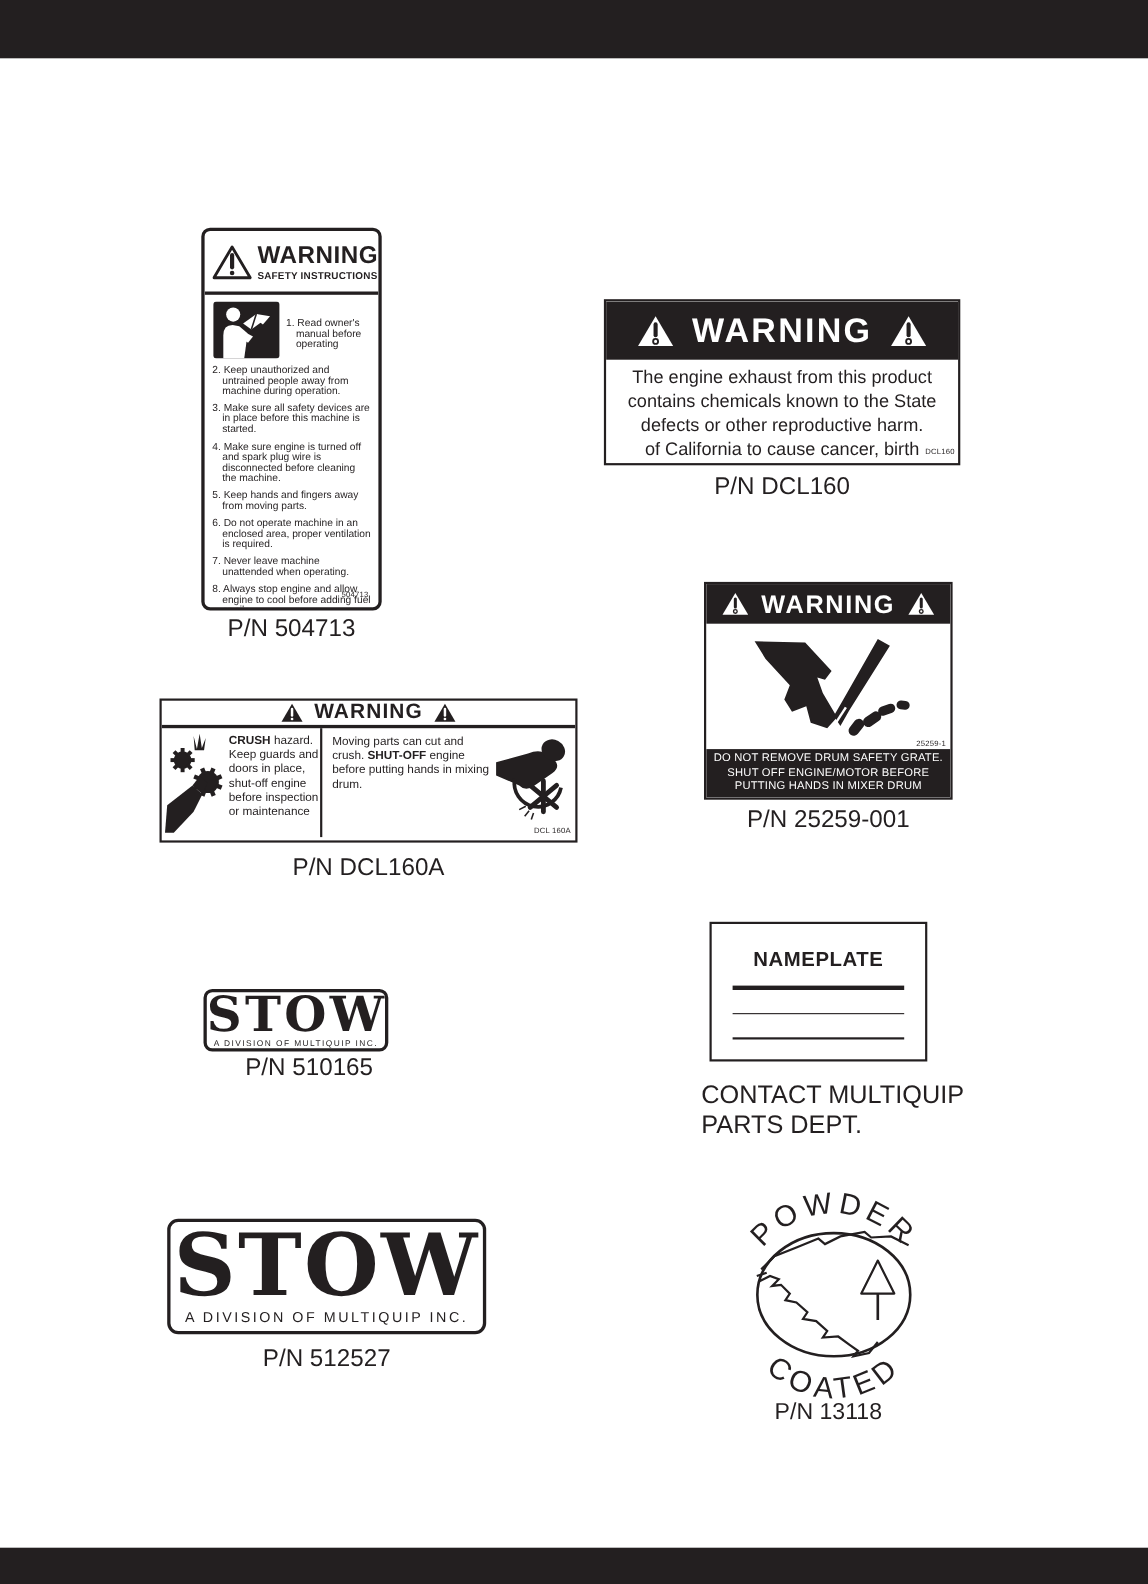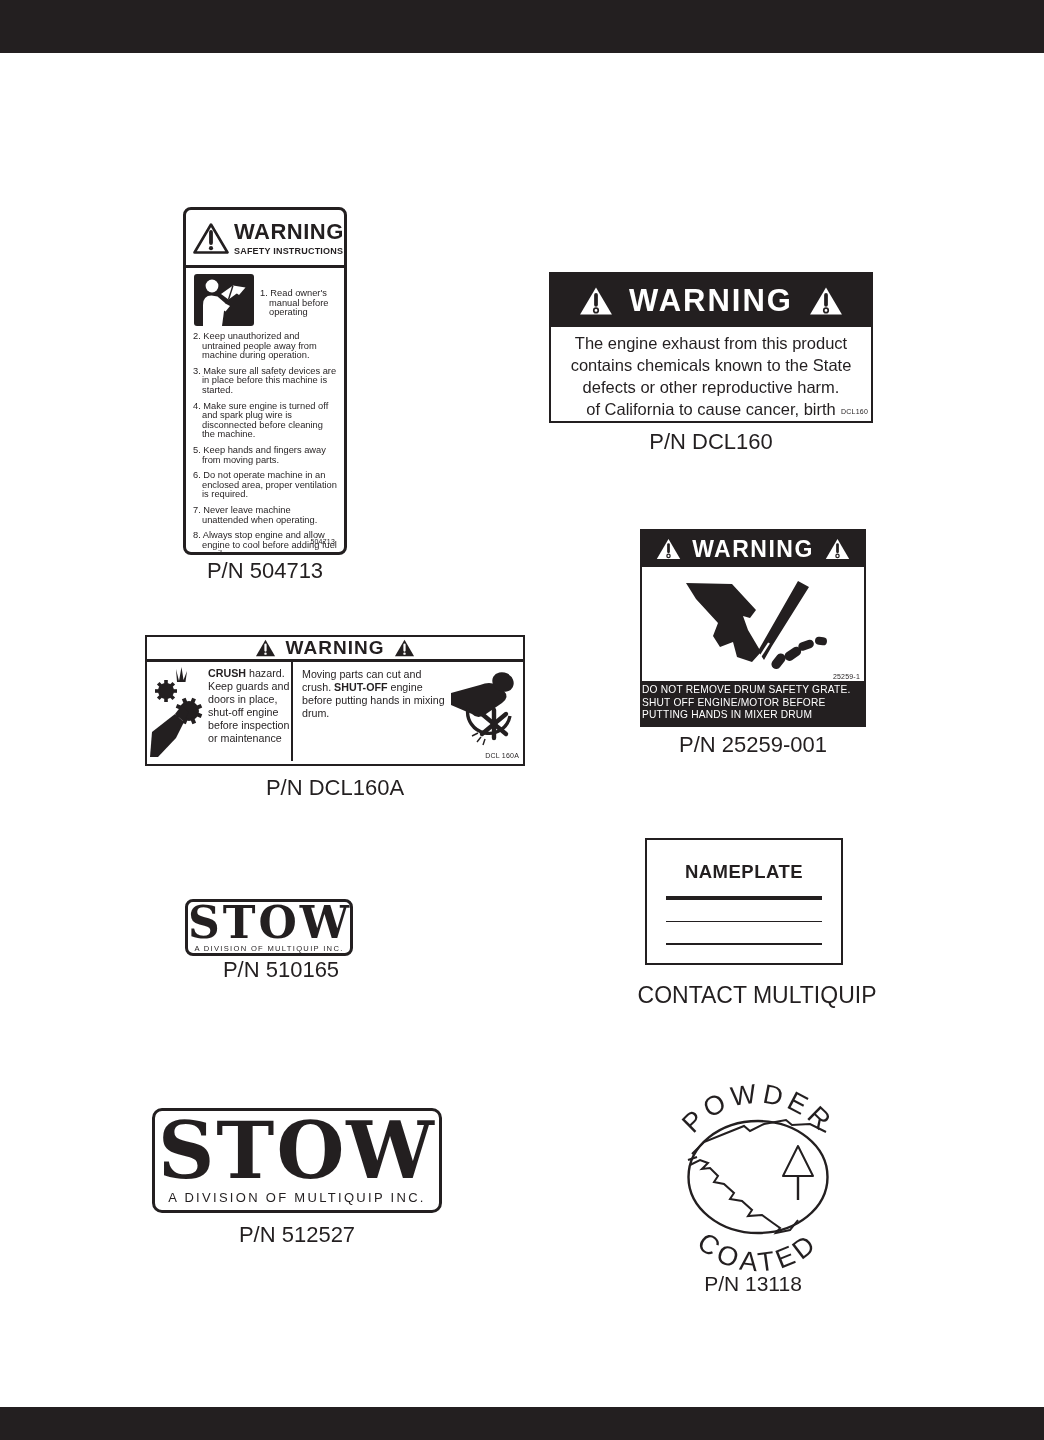--- a/index.html
+++ b/index.html
@@ -42,21 +42,21 @@
   .exhaust-body .tiny-code { right:3px; bottom:1px; }
 
   
   .drum { left:640px; top:529px; width:226px; height:198px; display:flex; flex-direction:column; }
   .drum .warn-head { height:36px; gap:11px; flex:none; }
   .drum .warn-title { font-size:23px; letter-spacing:1.5px; }
   .drum .tri { width:25px; height:22px; }
   .drum-mid { position:relative; flex:1; }
   .drum-mid svg { display:block; margin:2px auto 0; }
   .drum-mid .tiny-code { right:4px; bottom:1px; }
-  .drum-foot { background:var(--ink); color:#fff; text-align:left; padding:3px 0 4px; flex:none; }
+  .drum-foot { background:var(--ink); color:#fff; text-align:center; padding:3px 0 4px; flex:none; }
   .drum-foot div { font-size:10.2px; line-height:12.2px; letter-spacing:.2px; }
 
   
   .crush { left:145px; top:635px; width:380px; height:131px; }
   .crush-head { display:flex; align-items:center; justify-content:center; gap:10px; height:25px; border-bottom:3px solid var(--ink); }
   .crush-head .warn-title { font-size:19px; letter-spacing:1px; color:var(--ink); }
   .crush-head .tri { width:21px; height:18px; color:var(--ink); }
   .crush-cols { display:flex; height:99px; }
   .crush-left { width:146px; border-right:2px solid var(--ink); display:flex; flex:none; }
   .picto-gears { width:56px; height:95px; flex:none; margin:2px 0 0 2px; color:var(--ink); }
@@ -270,20 +270,21 @@
   <section class="decal nameplate">
     <div class="np-title">NAMEPLATE</div>
     <div class="np-rules">
       <div class="np-rule thick"></div>
       <div class="np-rule thin"></div>
       <div class="np-rule thin"></div>
     </div>
   </section>
   <div class="np-note">
     <div>CONTACT MULTIQUIP</div>
+    <div>PARTS DEPT.</div>
   </div>
 
   <section class="decal stowbox stow-large">
     <div class="brand">STOW</div>
     <div class="tagline">A DIVISION OF MULTIQUIP INC.</div>
   </section>
   <div class="caption" style="left:297px; top:1222px;">P/N 512527</div>
 
   <svg class="powder" width="212" height="232" viewBox="0 0 212 232" style="color:var(--ink)">
     <defs>

